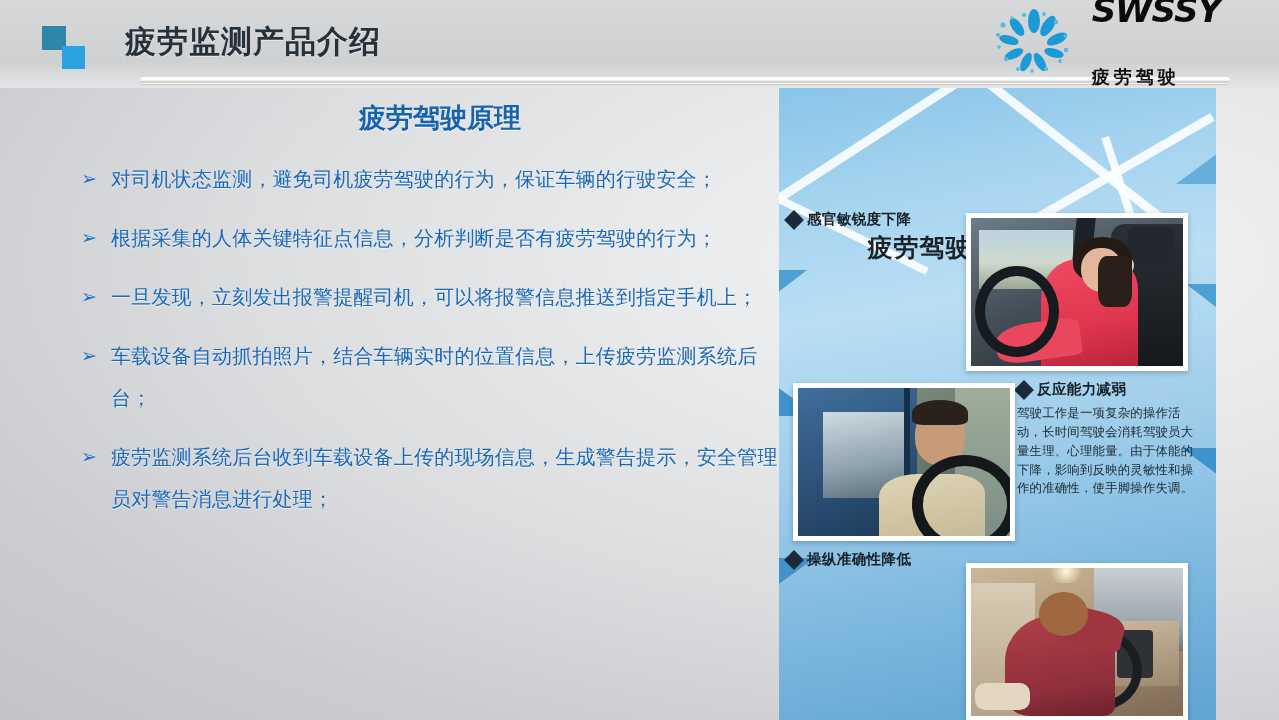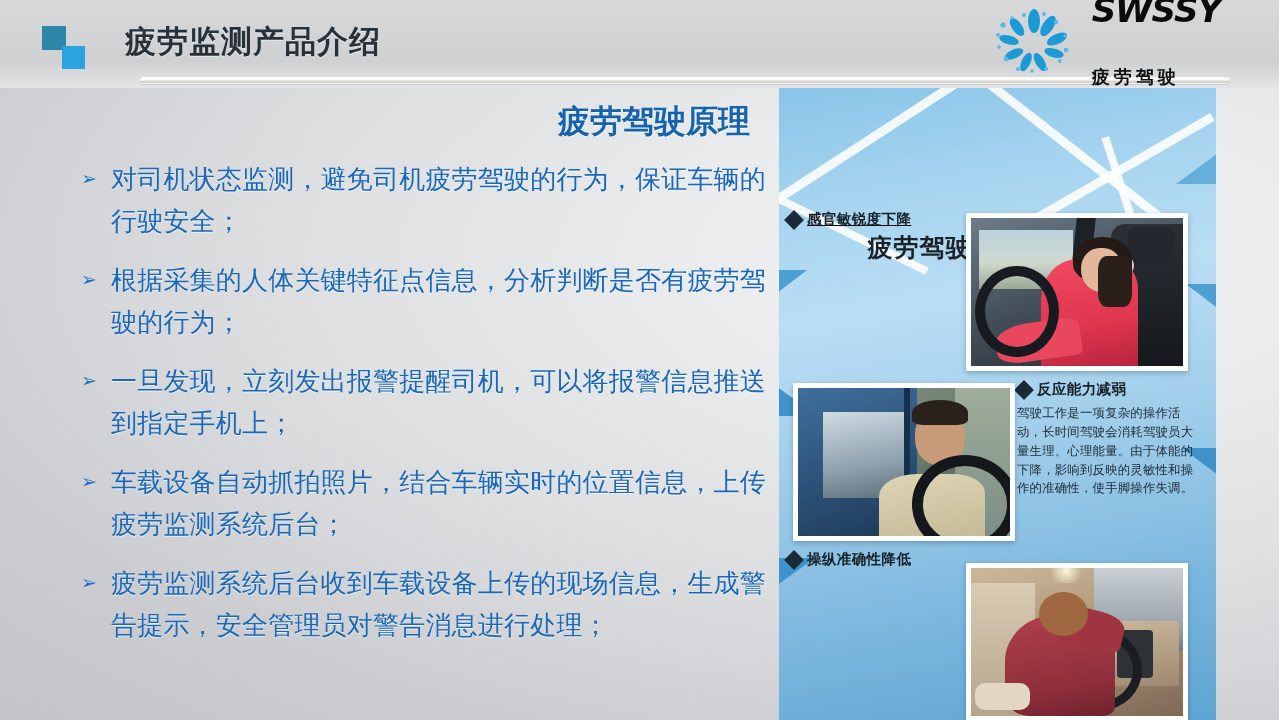--- a/index.html
+++ b/index.html
@@ -51,32 +51,32 @@
     line-height: 1; font-style: italic; font-family: "DejaVu Sans", sans-serif;
   }
   #logo-sub {
     font-size: 18px; font-weight: bold; color: #121213; letter-spacing: 4px;
     line-height: 1.25; margin-top: 5px;
   }
 
   
   #content-title {
     position: absolute; left: 130px; top: 100px; width: 620px;
-    text-align: right; font-size: 32px; font-weight: bold; color: #1663ad;
+    text-align: center; font-size: 27px; font-weight: bold; color: #1663ad;
     text-shadow: 0 1px 1px rgba(255,255,255,0.7);
   }
 
   #bullets { position: absolute; left: 78px; top: 158px; width: 700px; }
   .bullet-row { display: flex; align-items: flex-start; margin-bottom: 17px; }
   .bullet-mark {
     flex: 0 0 auto; width: 30px; font-size: 19px; color: #1d72c2;
     line-height: 42px; text-align: left; padding-left: 3px;
   }
   .bullet-text {
-    flex: 1 1 auto; font-size: 26px; color: #1b68b8; line-height: 42px;
+    flex: 1 1 auto; font-size: 20px; color: #1b68b8; line-height: 42px;
     letter-spacing: 0.2px;
     text-shadow: 0 1px 0 rgba(255,255,255,0.6);
   }
 
   
   #info-panel {
     position: absolute; left: 779px; top: 88px; width: 437px; height: 632px;
     background: linear-gradient(170deg, #89c4e8 0%, #a4d3ef 16%, #badef4 34%, #9ccbe9 58%, #7ab6dd 80%, #5fa4d2 100%);
     overflow: hidden;
   }
@@ -242,21 +242,21 @@
 
     <div class="panel-tri" style="left:-6px; top:182px; border-top:26px solid #4e9fd2; border-right:34px solid transparent;"></div>
     <div class="panel-tri" style="right:-4px; top:196px; border-top:26px solid #4e9fd2; border-left:34px solid transparent;"></div>
     <div class="panel-tri" style="left:-6px; top:296px; border-bottom:32px solid #3f93ca; border-right:44px solid transparent;"></div>
     <div class="panel-tri" style="right:-6px; top:360px; border-top:30px solid #3f93ca; border-left:40px solid transparent;"></div>
     <div class="panel-tri" style="left:-6px; top:470px; border-top:30px solid #3f93ca; border-right:42px solid transparent;"></div>
     <div class="panel-tri" style="right:-6px; top:62px; border-bottom:34px solid #66afdb; border-left:46px solid transparent;"></div>
 
     <div id="panel-title">疲劳驾驶会有哪些表现</div>
 
-    <div class="info-block" style="left:8px; top:122px; width:178px;text-decoration:underline;">
+    <div class="info-block" style="left:8px; top:122px; width:178px;">
       <div class="info-head">
         <div class="diamond"></div>
         <div class="info-title">感官敏锐度下降</div>
       </div>
     </div>
 
     <div class="info-block" style="left:238px; top:292px; width:188px;">
       <div class="info-head">
         <div class="diamond"></div>
         <div class="info-title">反应能力减弱</div>

